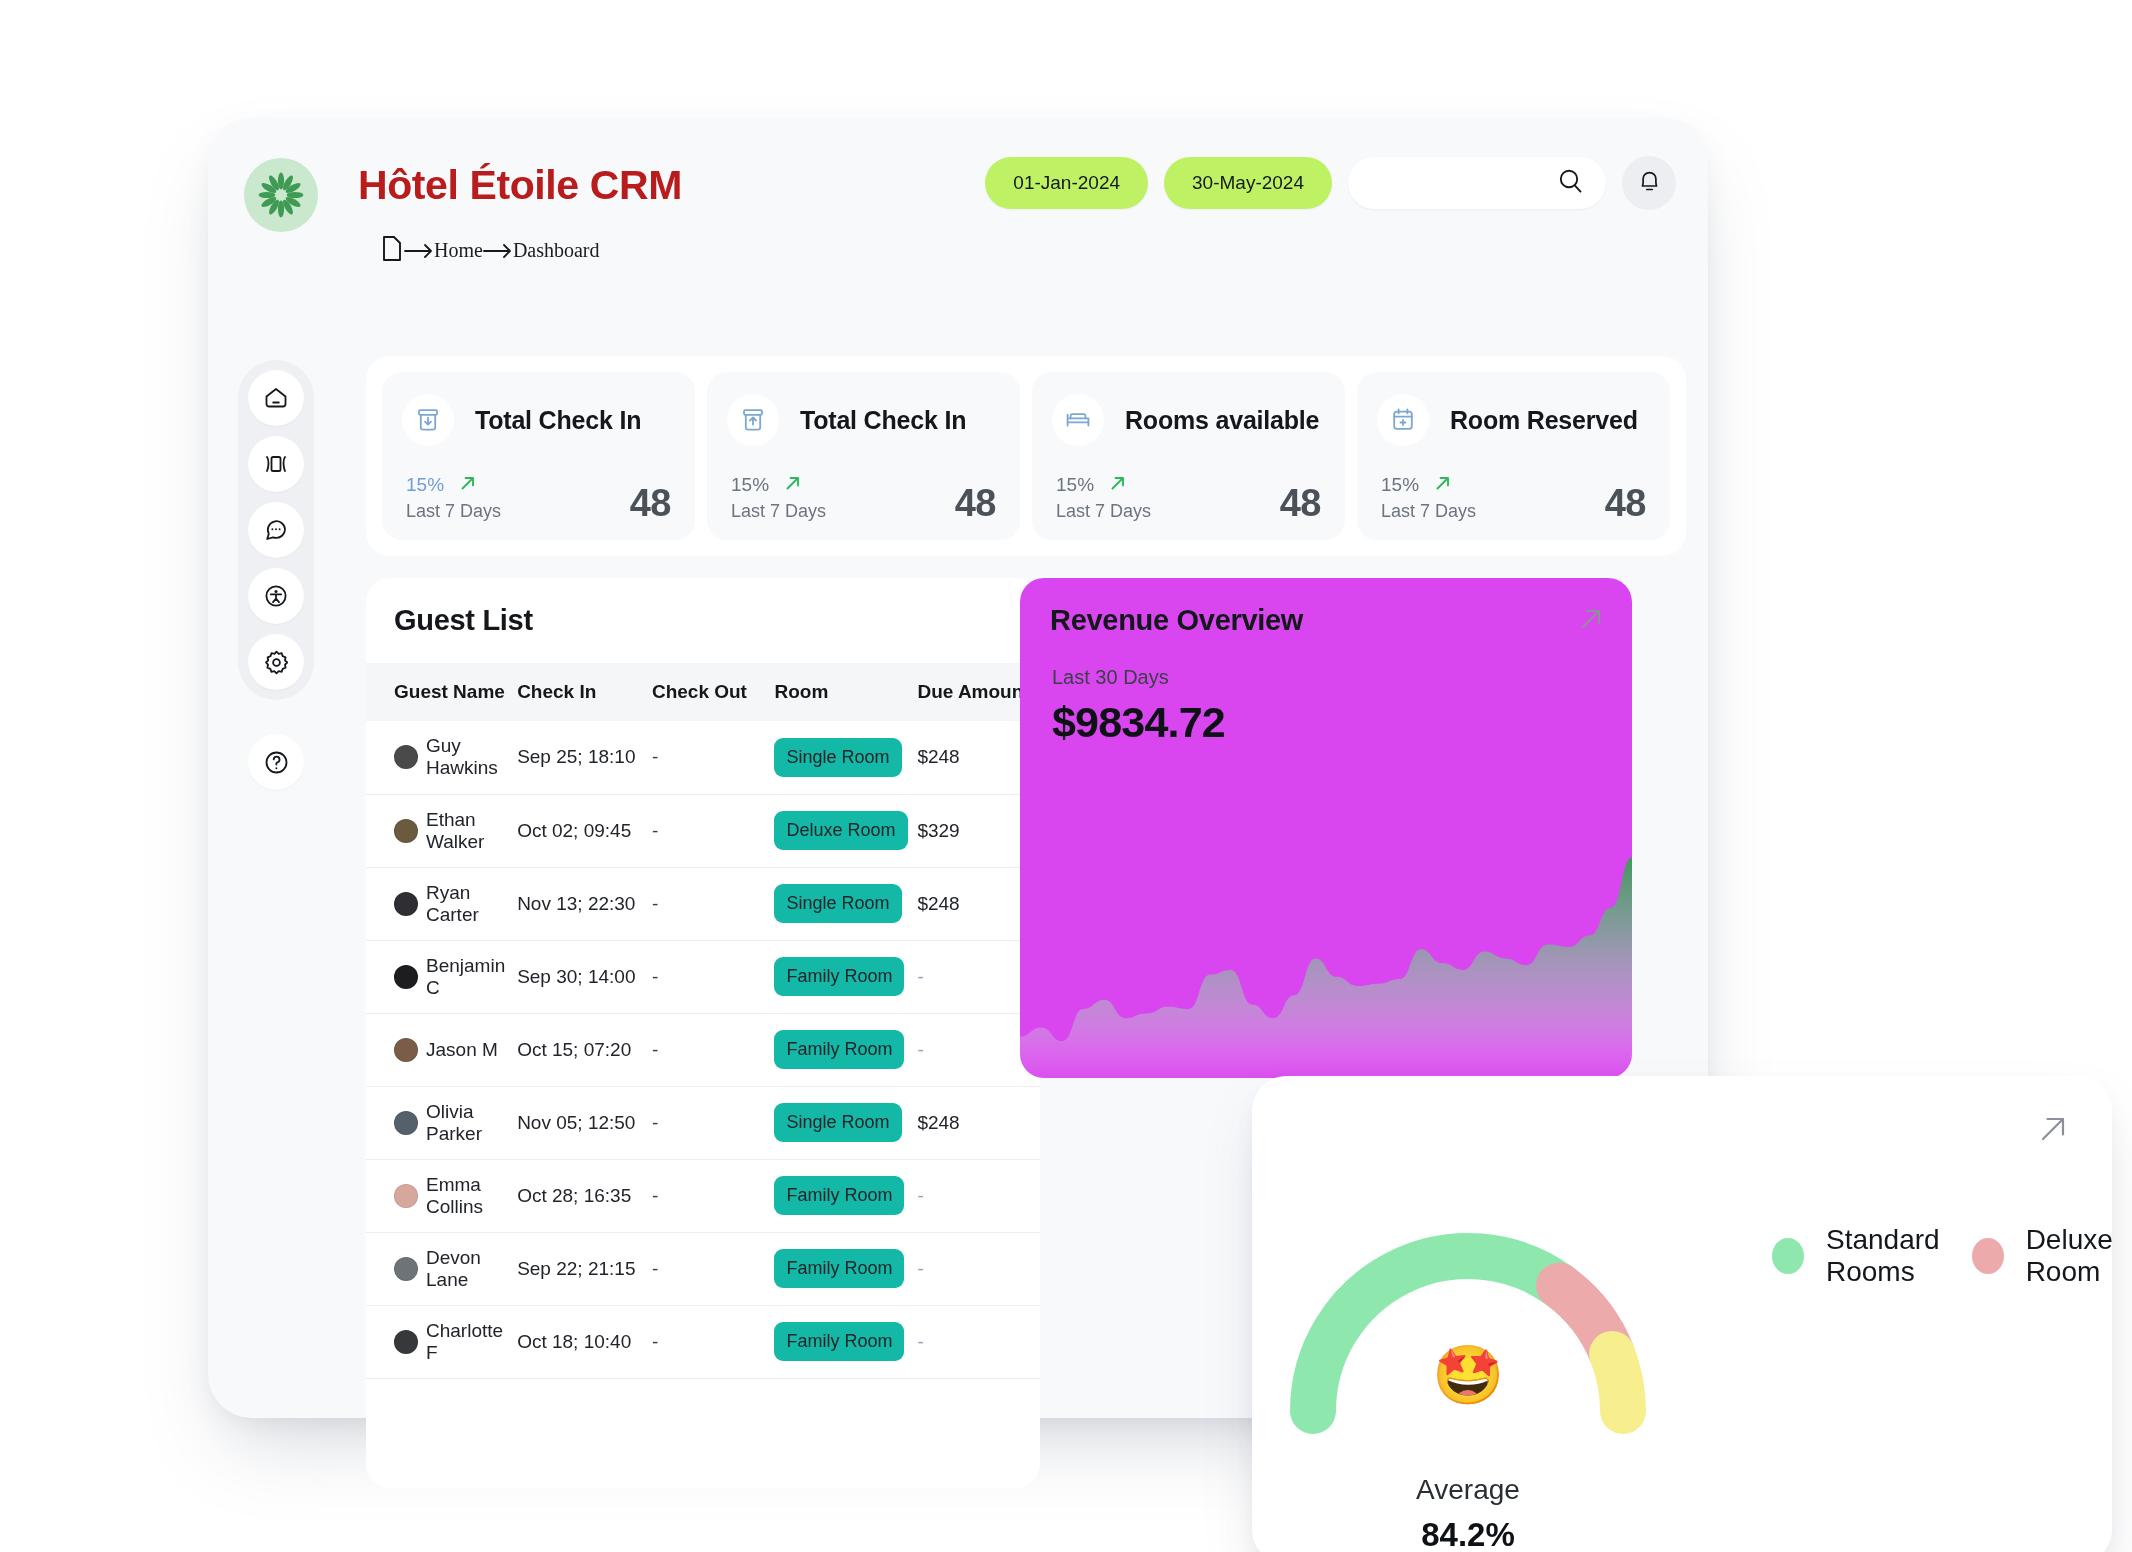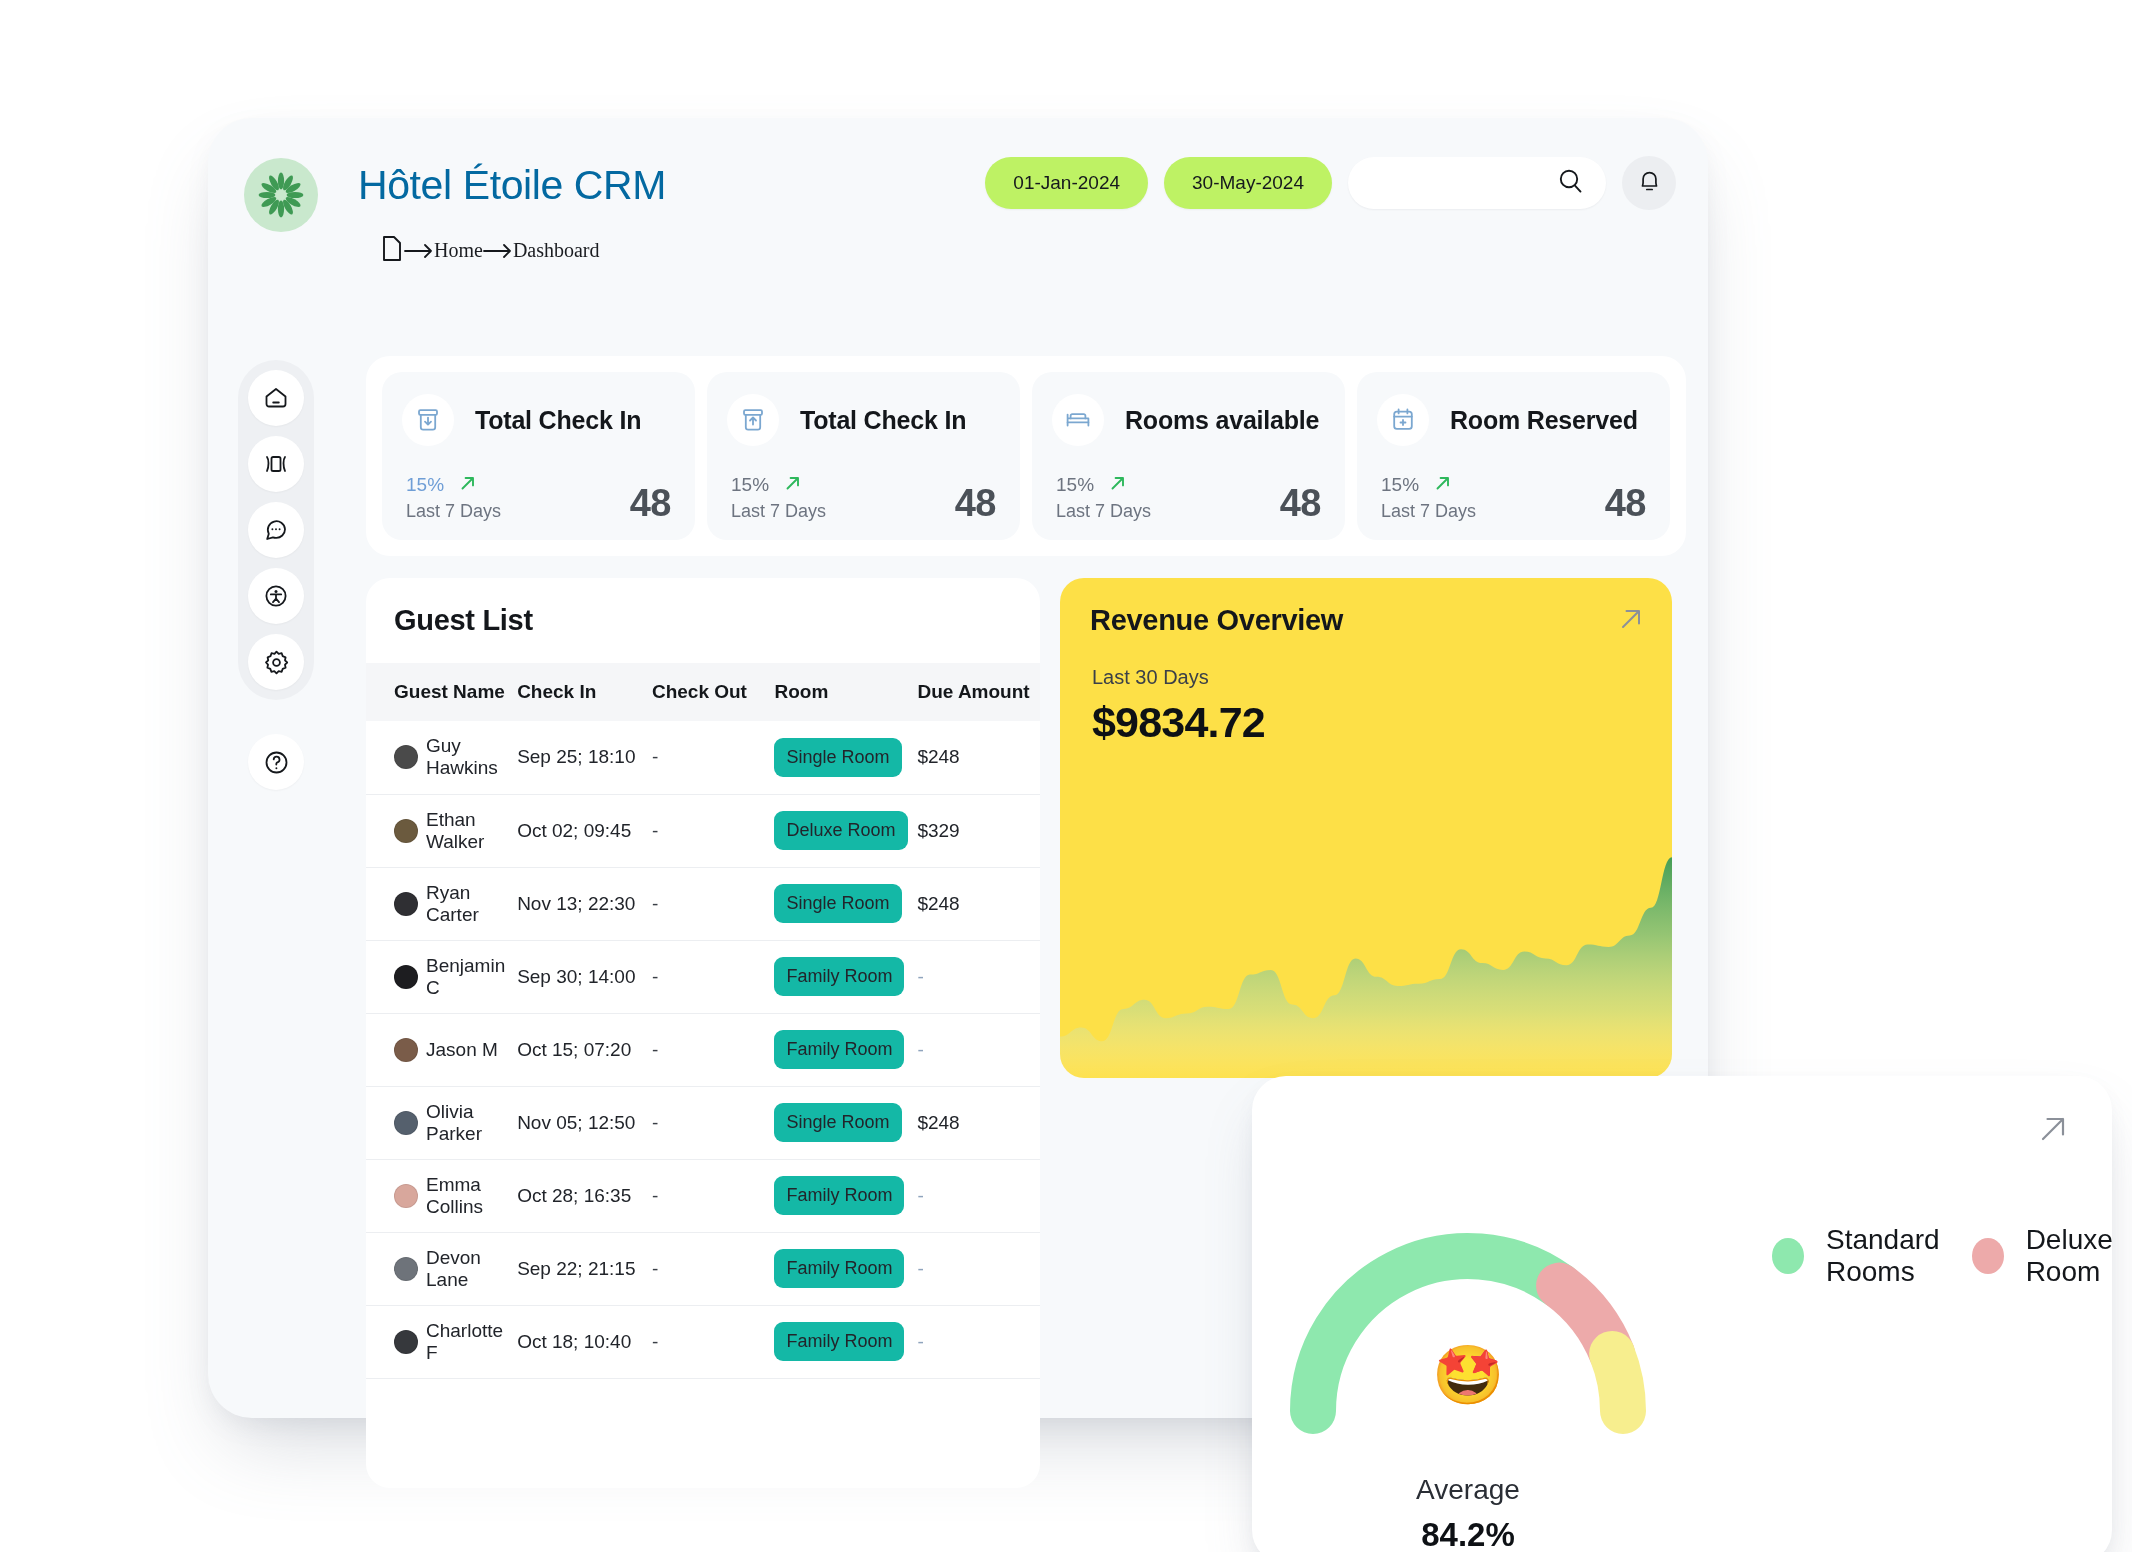--- a/index.html
+++ b/index.html
@@ -24,21 +24,21 @@
   
   #header { position: absolute; left: 0; top: 0; width: 100%; height: 230px; }
   #brand-logo {
     position: absolute; left: 36px; top: 40px;
     width: 74px; height: 74px; border-radius: 50%;
     background: #c9e8cd;
     display: flex; align-items: center; justify-content: center;
   }
   #brand-title {
     position: absolute; left: 150px; top: 44px;
-    font-size: 41px; font-weight: 400; color: #0369a1;
+    font-size: 41px; font-weight: 700; color: #b91c1c;
     letter-spacing: -0.4px; white-space: nowrap;
   }
   #breadcrumb {
     position: absolute; left: 172px; top: 117px;
     display: flex; align-items: center;  font-family: Liberation Serif, serif;
   }
   .bc-text { font-size: 20px; color: #1b1d21; }
   .bc-arrow { color: #15181c; display: flex; align-items: center; }
 
   
@@ -168,23 +168,23 @@
     display: inline-block;
     background: #14b8a6; border-radius: 9px;
     padding: 9px 12px; font-size: 18px; color: #22252b;
     white-space: nowrap;
   }
   .dash { color: #3a3f46; }
   .due-dash { color: #8fa4bd; }
 
   
   #revenue-card {
-    position: absolute; left: 852px; top: 460px;
+    position: absolute; left: 812px; top: 460px;
     width: 612px; height: 500px;
-    background: #fde047; border-radius: 24px;
+    background: #d946ef; border-radius: 24px;
     overflow: hidden;
   }
   #revenue-title {
     position: absolute; left: 30px; top: 26px;
     font-size: 29px; font-weight: 700; color: #14171b;
     letter-spacing: -0.3px;
   }
   #revenue-expand { position: absolute; right: 26px; top: 26px; }
   #revenue-period {
     position: absolute; left: 32px; top: 88px;

